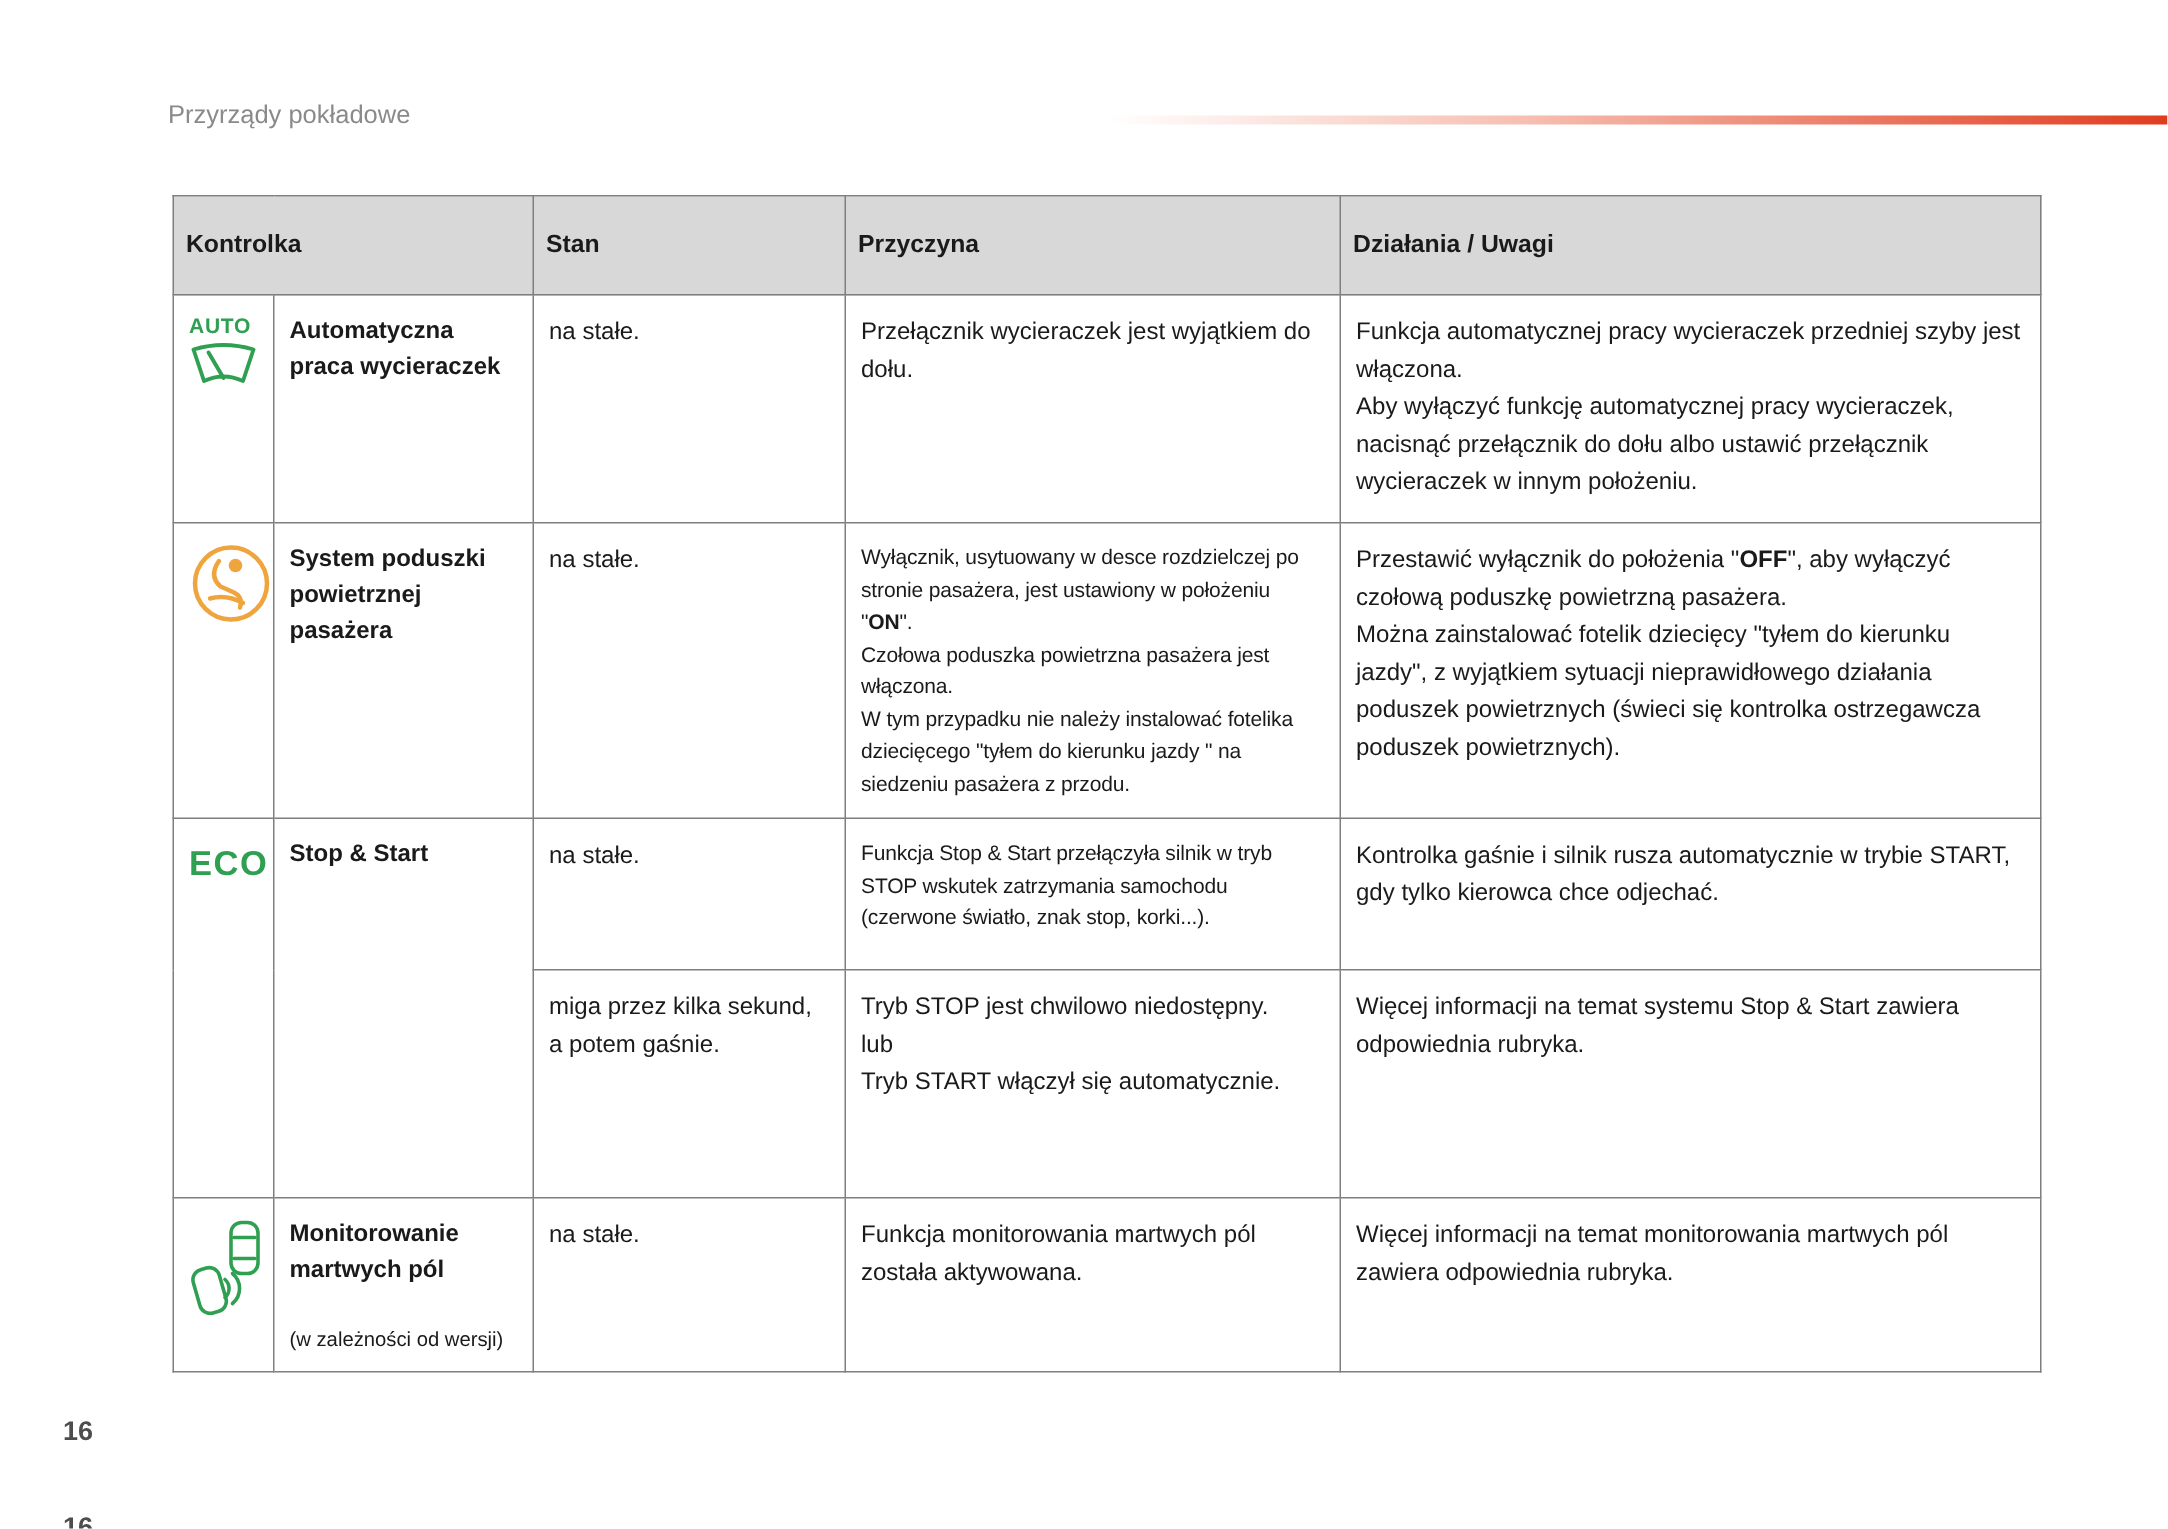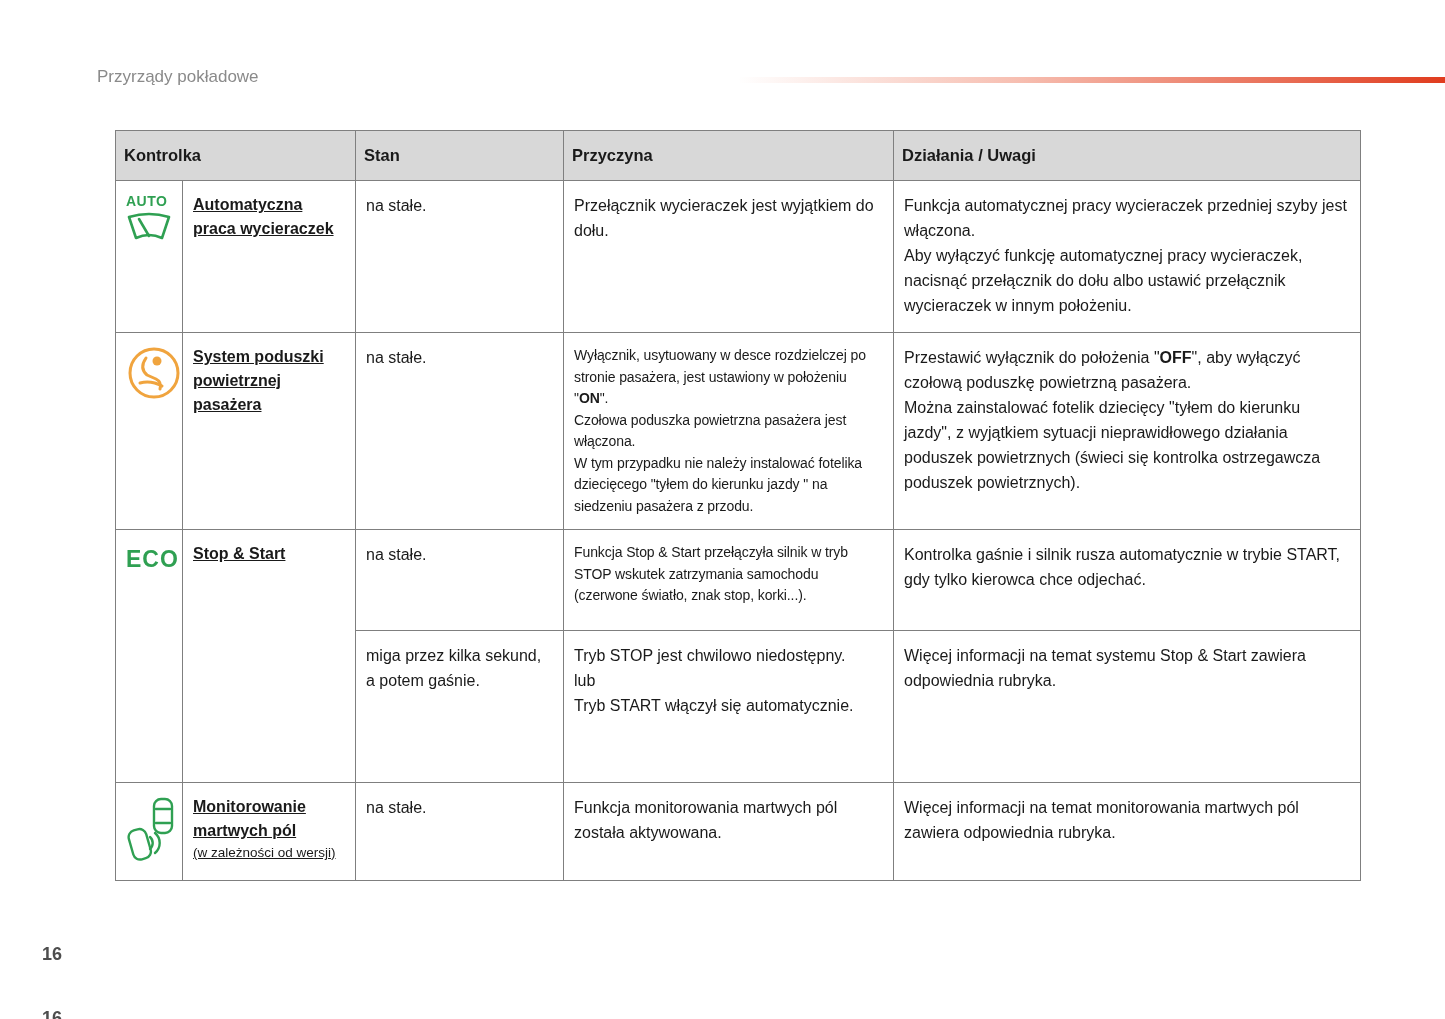--- a/index.html
+++ b/index.html
@@ -5,46 +5,46 @@
   * { margin:0; padding:0; box-sizing:border-box; }
   html, body { width:1445px; height:1019px; }
   body {
     position:relative;
     background:#ffffff;
     overflow:hidden;
     font-family:"Liberation Sans","DejaVu Sans",sans-serif;
     color:#1a1a1a;
   }
   .chapter-title {
-    position:absolute; left:97px; top:67px;
+    position:absolute; left:112px; top:67px;
     font-size:17px; color:#8a8a8a;
   }
   .accent-bar {
     position:absolute; left:738px; right:0; top:77px; height:6px;
     background:linear-gradient(90deg, rgba(255,255,255,0) 0%, rgba(236,110,80,0.45) 40%, var(--accent-red,#e03c1e) 100%);
   }
   table.info-table {
     position:absolute; left:115px; top:130px; width:1245px;
     border-collapse:collapse; table-layout:fixed;
     font-size:16px;
   }
   .info-table th, .info-table td {
     border:1px solid var(--table-border,#7f7f7f);
     vertical-align:top; text-align:left;
   }
   .info-table thead th {
     background:var(--header-gray,#d8d8d8);
     font-weight:bold; font-size:16.5px;
-    height:50px; vertical-align:middle; padding:0 10px 0 8px;
+    height:66px; vertical-align:middle; padding:0 10px 0 8px;
   }
   .info-table td { padding:12px 10px; }
   .cell { white-space:pre-line; line-height:25px; }
   .small { font-size:14px; line-height:21.5px; letter-spacing:-0.1px; }
-  .name-cell { font-weight:bold; line-height:24px; padding-top:10px;text-decoration:underline; }
-  .name-note { display:block; font-weight:normal; font-size:13.5px; line-height:19px; }
+  .name-cell { font-weight:bold; line-height:24px; padding-top:10px; }
+  .name-note { display:block; font-weight:normal; font-size:13.5px; line-height:19px;margin-top:24px; }
   .icon-cell { text-align:center; padding-top:12px; }
   .auto-label { font-weight:bold; font-size:14px; letter-spacing:0.5px; color:var(--green,#2fa052); margin-bottom:2px; }
   .eco-label { font-weight:bold; font-size:23px; letter-spacing:1px; color:var(--green,#2fa052); padding-top:4px; }
   .icon-g { fill:none; stroke-linecap:round; stroke-linejoin:round; }
   .g-green { stroke:var(--green,#2fa052); }
   .g-orange { stroke:var(--orange,#f0a43e); }
   .fill-orange { fill:var(--orange,#f0a43e); stroke:none; }
   tr.r-1 { height:152px; }
   tr.r-2 { height:192px; }
   tr.r-3a { height:101px; }

